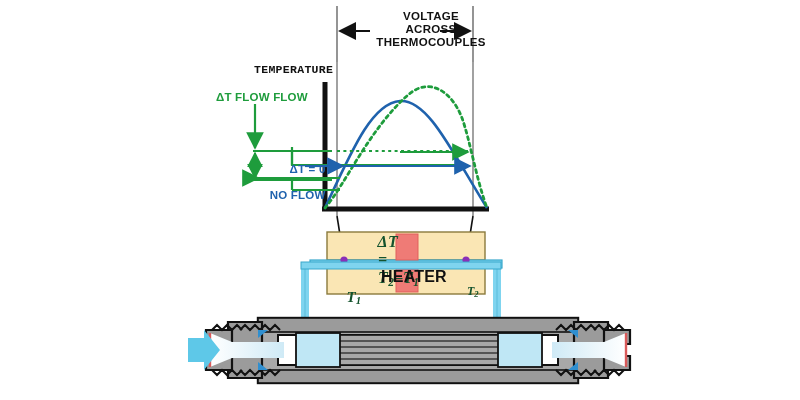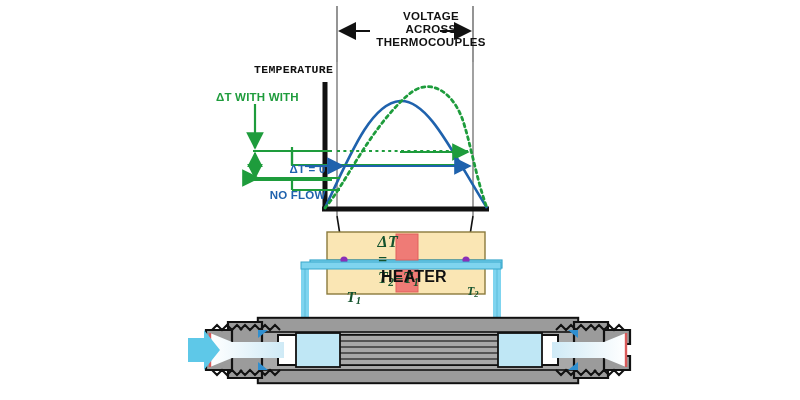--- a/index.html
+++ b/index.html
@@ -183,21 +183,21 @@
 
 </svg>
 
 <div class="lbl t-black" style="left:376px;top:10px;width:110px;font-size:11.5px;text-align:center;
             letter-spacing:.3px;">VOLTAGE
 ACROSS
 THERMOCOUPLES</div>
 
 <div class="lbl t-black" style="left:254px;top:64px;font-size:11.5px;letter-spacing:.3px;font-family:Liberation Mono, monospace;">TEMPERATURE</div>
 
-<div class="lbl t-green" style="left:216px;top:91px;font-size:11.5px;letter-spacing:.2px;">ΔT WITH WITH</div>
+<div class="lbl t-green" style="left:216px;top:91px;font-size:11.5px;letter-spacing:.2px;">ΔT FLOW FLOW</div>
 
 <div class="lbl t-blue" style="left:263px;top:150px;font-size:11.5px;text-align:right;
             letter-spacing:.2px;">
   <span>ΔT = 0</span><br>
   <span>NO FLOW</span>
 </div>
 
 <div class="lbl serif-it" style="left:369px;top:215px;font-size:16px;letter-spacing:.5px;">
   <span>ΔT</span>
   <span>=</span>

